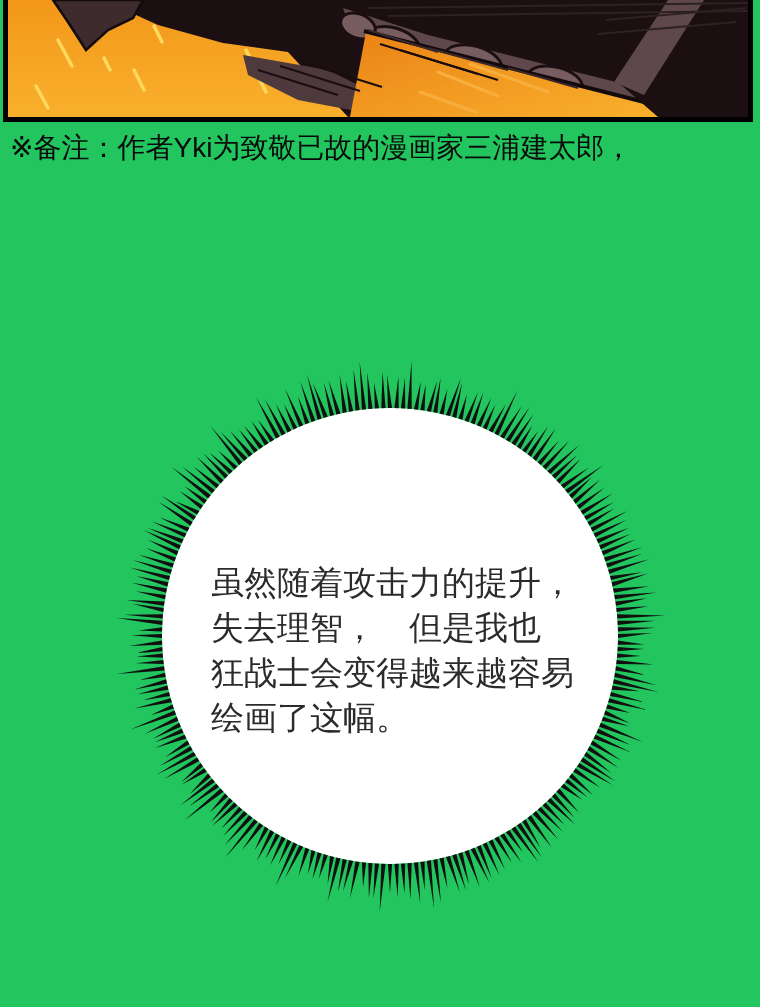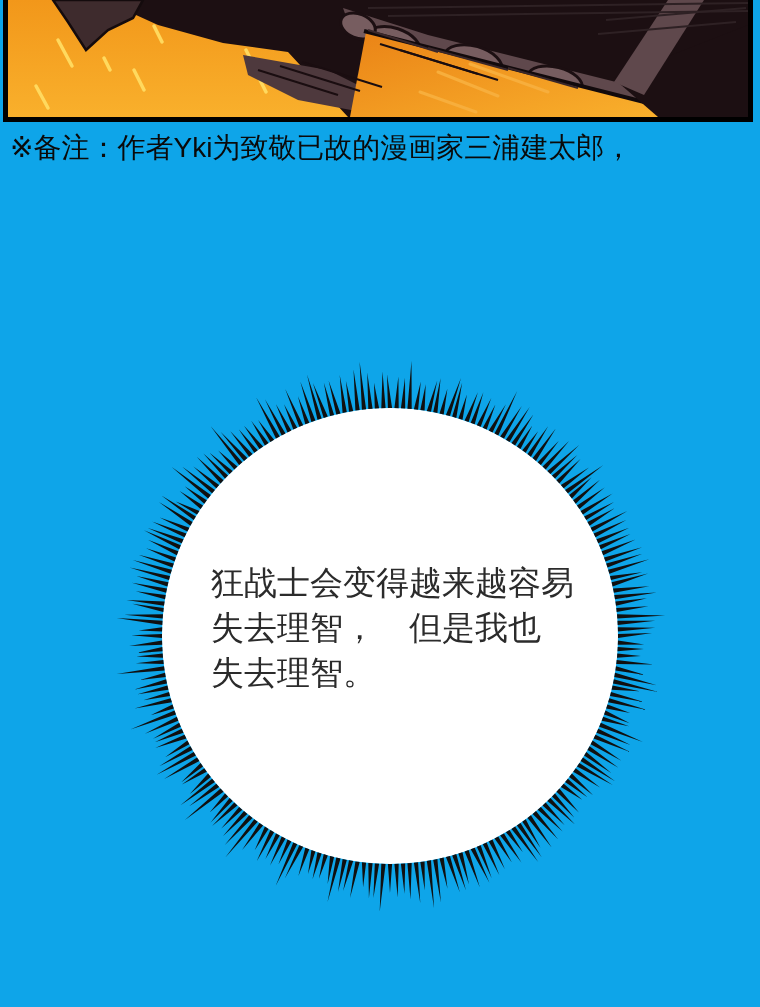--- a/index.html
+++ b/index.html
@@ -1,20 +1,20 @@
 <!DOCTYPE html>
 <html><head>
 <meta charset="utf-8">
 <style>
   html,body{margin:0;padding:0}
   body{
     width:760px;height:1007px;background:#ffffff;
     font-family:"Liberation Sans","DejaVu Sans",sans-serif;
   }
-  .page{position:relative;width:760px;height:1007px;overflow:hidden;background:#0ea5e9}
+  .page{position:relative;width:760px;height:1007px;overflow:hidden;background:#22c55e}
 
   
   .panel{
     position:absolute;left:3px;top:0;width:740px;height:117px;
     border-left:5px solid #000;border-right:5px solid #000;border-bottom:5px solid #000;
     overflow:hidden;background:#f2971a;
   }
   .panel svg{display:block}
 
   
@@ -114,19 +114,20 @@
   <div class="note">
     <div>※备注：作者Yki为致敬已故的漫画家三浦建太郎，</div>
   </div>
 
   <div class="bubble">
     <svg class="bubble-burst" viewBox="-290 -290 580 580" width="580" height="580" xmlns="http://www.w3.org/2000/svg">
       <circle cx="0" cy="0" r="228" fill="#ffffff"></circle>
       <path id="spikes" fill="#101010" d="M228.0 -2.1L262.0 -3.1L228.0 2.1ZM228.0 4.4L254.2 8.5L227.8 8.7ZM227.7 10.9L253.8 12.9L227.5 15.2ZM227.3 17.4L250.8 20.0L227.0 21.7ZM226.7 23.9L263.8 28.6L226.3 28.1ZM226.0 30.3L255.2 38.9L225.4 34.6ZM225.0 36.8L266.7 49.2L224.3 41.0ZM223.9 43.2L268.1 55.9L223.0 47.4ZM222.6 49.5L249.6 55.2L221.6 53.7ZM221.0 55.9L253.8 66.1L220.0 60.0ZM219.4 62.2L257.1 73.9L218.1 66.3ZM217.5 68.4L240.1 76.9L216.2 72.5ZM215.5 74.6L239.8 87.3L214.0 78.6ZM213.2 80.7L239.0 90.2L211.7 84.7ZM210.8 86.8L252.9 106.0L209.2 90.7ZM208.3 92.8L240.5 109.0L206.5 96.7ZM205.5 98.7L240.2 116.0L203.6 102.5ZM202.6 104.5L231.4 124.8L200.6 108.3ZM199.6 110.2L228.4 131.8L197.5 114.0ZM196.3 115.9L221.2 137.0L194.1 119.6ZM193.0 121.5L225.1 145.3L190.6 125.1ZM189.4 126.9L222.7 149.0L187.0 130.5ZM185.7 132.3L210.0 151.5L183.2 135.7ZM181.9 137.5L203.1 159.3L179.2 140.9ZM177.9 142.7L197.4 161.2L175.1 146.0ZM173.7 147.7L192.2 163.7L170.9 150.9ZM169.4 152.6L188.9 176.5L166.5 155.7ZM165.0 157.4L184.4 181.7L162.0 160.4ZM160.4 162.0L185.0 188.6L157.4 165.0ZM155.7 166.5L174.5 188.9L152.6 169.4ZM150.9 170.9L172.6 195.5L147.7 173.7ZM146.0 175.1L168.0 203.3L142.7 177.9ZM140.9 179.2L161.7 211.5L137.5 181.9ZM135.7 183.2L150.4 211.8L132.3 185.7ZM130.5 187.0L151.7 221.3L126.9 189.4ZM125.1 190.6L148.2 226.1L121.5 193.0ZM119.6 194.1L132.7 216.0L115.9 196.3ZM114.0 197.5L131.4 226.6L110.2 199.6ZM108.3 200.6L121.9 226.6L104.5 202.6ZM102.5 203.6L114.9 233.3L98.7 205.5ZM96.7 206.5L109.4 239.3L92.8 208.3ZM90.7 209.2L101.7 242.3L86.8 210.8ZM84.7 211.7L99.4 246.8L80.7 213.2ZM78.6 214.0L89.9 251.5L74.6 215.5ZM72.5 216.2L79.0 248.4L68.4 217.5ZM66.3 218.1L76.0 254.4L62.2 219.4ZM60.0 220.0L69.9 256.5L55.9 221.0ZM53.7 221.6L57.5 252.8L49.5 222.6ZM47.4 223.0L50.9 266.5L43.2 223.9ZM41.0 224.3L44.1 272.5L36.8 225.0ZM34.6 225.4L34.8 254.5L30.3 226.0ZM28.1 226.3L30.3 267.3L23.9 226.7ZM21.7 227.0L20.5 263.4L17.4 227.3ZM15.2 227.5L14.5 257.7L10.9 227.7ZM8.7 227.8L7.7 261.6L4.4 228.0ZM2.1 228.0L-0.0 257.1L-2.1 228.0ZM-4.4 228.0L-10.3 275.8L-8.7 227.8ZM-10.9 227.7L-16.6 262.1L-15.2 227.5ZM-17.4 227.3L-21.1 262.3L-21.7 227.0ZM-23.9 226.7L-26.9 251.3L-28.1 226.3ZM-30.3 226.0L-40.0 261.9L-34.6 225.4ZM-36.8 225.0L-46.9 254.9L-41.0 224.3ZM-43.2 223.9L-52.0 255.8L-47.4 223.0ZM-49.5 222.6L-62.5 266.1L-53.7 221.6ZM-55.9 221.0L-62.4 247.9L-60.0 220.0ZM-62.2 219.4L-71.1 242.7L-66.3 218.1ZM-68.4 217.5L-77.5 243.3L-72.5 216.2ZM-74.6 215.5L-82.0 238.0L-78.6 214.0ZM-80.7 213.2L-91.6 239.9L-84.7 211.7ZM-86.8 210.8L-105.1 242.2L-90.7 209.2ZM-92.8 208.3L-114.4 250.1L-96.7 206.5ZM-98.7 205.5L-111.6 228.5L-102.5 203.6ZM-104.5 202.6L-120.0 229.5L-108.3 200.6ZM-110.2 199.6L-124.6 223.1L-114.0 197.5ZM-115.9 196.3L-133.3 225.3L-119.6 194.1ZM-121.5 193.0L-135.3 214.3L-125.1 190.6ZM-126.9 189.4L-147.9 214.0L-130.5 187.0ZM-132.3 185.7L-164.7 221.5L-135.7 183.2ZM-137.5 181.9L-165.2 209.0L-140.9 179.2ZM-142.7 177.9L-166.9 200.0L-146.0 175.1ZM-147.7 173.7L-168.7 192.4L-150.9 170.9ZM-152.6 169.4L-177.9 190.1L-155.7 166.5ZM-157.4 165.0L-179.4 186.5L-160.4 162.0ZM-162.0 160.4L-180.3 176.6L-165.0 157.4ZM-166.5 155.7L-205.4 184.3L-169.4 152.6ZM-170.9 150.9L-200.8 170.3L-173.7 147.7ZM-175.1 146.0L-209.5 169.2L-177.9 142.7ZM-179.2 140.9L-200.2 158.1L-181.9 137.5ZM-183.2 135.7L-208.1 148.5L-185.7 132.3ZM-187.0 130.5L-208.7 146.2L-189.4 126.9ZM-190.6 125.1L-225.9 142.9L-193.0 121.5ZM-194.1 119.6L-233.4 138.7L-196.3 115.9ZM-197.5 114.0L-230.7 130.2L-199.6 110.2ZM-200.6 108.3L-224.9 121.3L-202.6 104.5ZM-203.6 102.5L-234.8 112.1L-205.5 98.7ZM-206.5 96.7L-235.2 106.3L-208.3 92.8ZM-209.2 90.7L-237.0 102.8L-210.8 86.8ZM-211.7 84.7L-245.1 97.7L-213.2 80.7ZM-214.0 78.6L-259.7 93.4L-215.5 74.6ZM-216.2 72.5L-239.4 79.2L-217.5 68.4ZM-218.1 66.3L-255.6 72.4L-219.4 62.2ZM-220.0 60.0L-246.7 64.2L-221.0 55.9ZM-221.6 53.7L-252.4 58.3L-222.6 49.5ZM-223.0 47.4L-255.6 53.6L-223.9 43.2ZM-224.3 41.0L-250.1 44.0L-225.0 36.8ZM-225.4 34.6L-273.4 38.0L-226.0 30.3ZM-226.3 28.1L-254.2 27.3L-226.7 23.9ZM-227.0 21.7L-253.7 20.6L-227.3 17.4ZM-227.5 15.2L-254.1 17.1L-227.7 10.9ZM-227.8 8.7L-260.8 10.1L-228.0 4.4ZM-228.0 2.1L-258.7 -0.7L-228.0 -2.1ZM-228.0 -4.4L-251.4 -5.5L-227.8 -8.7ZM-227.7 -10.9L-273.3 -18.0L-227.5 -15.2ZM-227.3 -17.4L-265.5 -21.3L-227.0 -21.7ZM-226.7 -23.9L-257.8 -32.2L-226.3 -28.1ZM-226.0 -30.3L-263.5 -35.9L-225.4 -34.6ZM-225.0 -36.8L-254.1 -44.7L-224.3 -41.0ZM-223.9 -43.2L-258.1 -53.2L-223.0 -47.4ZM-222.6 -49.5L-253.6 -60.0L-221.6 -53.7ZM-221.0 -55.9L-260.5 -68.5L-220.0 -60.0ZM-219.4 -62.2L-257.2 -76.1L-218.1 -66.3ZM-217.5 -68.4L-251.4 -81.2L-216.2 -72.5ZM-215.5 -74.6L-243.8 -87.8L-214.0 -78.6ZM-213.2 -80.7L-242.1 -96.2L-211.7 -84.7ZM-210.8 -86.8L-246.1 -105.7L-209.2 -90.7ZM-208.3 -92.8L-242.2 -107.9L-206.5 -96.7ZM-205.5 -98.7L-238.0 -114.4L-203.6 -102.5ZM-202.6 -104.5L-230.3 -118.5L-200.6 -108.3ZM-199.6 -110.2L-231.1 -134.1L-197.5 -114.0ZM-196.3 -115.9L-228.6 -140.5L-194.1 -119.6ZM-193.0 -121.5L-214.3 -134.5L-190.6 -125.1ZM-189.4 -126.9L-210.4 -144.9L-187.0 -130.5ZM-185.7 -132.3L-205.3 -149.8L-183.2 -135.7ZM-181.9 -137.5L-218.3 -168.9L-179.2 -140.9ZM-177.9 -142.7L-207.7 -169.3L-175.1 -146.0ZM-173.7 -147.7L-196.6 -169.6L-170.9 -150.9ZM-169.4 -152.6L-193.3 -179.2L-166.5 -155.7ZM-165.0 -157.4L-186.6 -182.6L-162.0 -160.4ZM-160.4 -162.0L-180.5 -183.3L-157.4 -165.0ZM-155.7 -166.5L-171.8 -185.5L-152.6 -169.4ZM-150.9 -170.9L-179.3 -209.8L-147.7 -173.7ZM-146.0 -175.1L-169.3 -204.1L-142.7 -177.9ZM-140.9 -179.2L-159.7 -204.8L-137.5 -181.9ZM-135.7 -183.2L-151.3 -206.7L-132.3 -185.7ZM-130.5 -187.0L-146.0 -210.2L-126.9 -189.4ZM-125.1 -190.6L-138.8 -215.3L-121.5 -193.0ZM-119.6 -194.1L-131.9 -216.0L-115.9 -196.3ZM-114.0 -197.5L-133.9 -238.7L-110.2 -199.6ZM-108.3 -200.6L-125.1 -236.7L-104.5 -202.6ZM-102.5 -203.6L-114.2 -232.0L-98.7 -205.5ZM-96.7 -206.5L-106.0 -231.8L-92.8 -208.3ZM-90.7 -209.2L-104.8 -247.0L-86.8 -210.8ZM-84.7 -211.7L-92.1 -239.8L-80.7 -213.2ZM-78.6 -214.0L-89.7 -254.6L-74.6 -215.5ZM-72.5 -216.2L-83.0 -261.4L-68.4 -217.5ZM-66.3 -218.1L-77.1 -252.9L-62.2 -219.4ZM-60.0 -220.0L-66.2 -253.5L-55.9 -221.0ZM-53.7 -221.6L-61.4 -255.5L-49.5 -222.6ZM-47.4 -223.0L-50.3 -260.9L-43.2 -223.9ZM-41.0 -224.3L-44.1 -254.9L-36.8 -225.0ZM-34.6 -225.4L-36.5 -266.8L-30.3 -226.0ZM-28.1 -226.3L-30.4 -274.3L-23.9 -226.7ZM-21.7 -227.0L-22.8 -263.4L-17.4 -227.3ZM-15.2 -227.5L-16.0 -253.3L-10.9 -227.7ZM-8.7 -227.8L-7.5 -264.4L-4.4 -228.0ZM-2.1 -228.0L-3.0 -261.7L2.1 -228.0ZM4.4 -228.0L8.4 -259.5L8.7 -227.8ZM10.9 -227.7L15.0 -258.2L15.2 -227.5ZM17.4 -227.3L21.5 -275.2L21.7 -227.0ZM23.9 -226.7L30.8 -254.5L28.1 -226.3ZM30.3 -226.0L35.7 -251.8L34.6 -225.4ZM36.8 -225.0L47.2 -255.3L41.0 -224.3ZM43.2 -223.9L50.6 -257.7L47.4 -223.0ZM49.5 -222.6L57.4 -247.3L53.7 -221.6ZM55.9 -221.0L71.0 -258.0L60.0 -220.0ZM62.2 -219.4L72.2 -253.4L66.3 -218.1ZM68.4 -217.5L76.9 -241.6L72.5 -216.2ZM74.6 -215.5L87.9 -243.7L78.6 -214.0ZM80.7 -213.2L93.4 -243.8L84.7 -211.7ZM86.8 -210.8L101.3 -238.0L90.7 -209.2ZM92.8 -208.3L105.4 -231.6L96.7 -206.5ZM98.7 -205.5L115.9 -231.8L102.5 -203.6ZM104.5 -202.6L127.2 -244.9L108.3 -200.6ZM110.2 -199.6L131.8 -229.9L114.0 -197.5ZM115.9 -196.3L139.7 -229.1L119.6 -194.1ZM121.5 -193.0L143.4 -221.5L125.1 -190.6ZM126.9 -189.4L142.4 -210.4L130.5 -187.0ZM132.3 -185.7L148.1 -204.8L135.7 -183.2ZM137.5 -181.9L158.1 -209.8L140.9 -179.2ZM142.7 -177.9L165.8 -207.5L146.0 -175.1ZM147.7 -173.7L168.9 -195.3L150.9 -170.9ZM152.6 -169.4L179.0 -194.9L155.7 -166.5ZM157.4 -165.0L189.2 -191.0L160.4 -162.0ZM162.0 -160.4L187.3 -181.1L165.0 -157.4ZM166.5 -155.7L190.5 -176.9L169.4 -152.6ZM170.9 -150.9L198.9 -168.4L173.7 -147.7ZM175.1 -146.0L213.1 -170.8L177.9 -142.7ZM179.2 -140.9L201.6 -158.7L181.9 -137.5ZM183.2 -135.7L210.0 -156.3L185.7 -132.3ZM187.0 -130.5L214.7 -148.5L189.4 -126.9ZM190.6 -125.1L222.6 -142.5L193.0 -121.5ZM194.1 -119.6L224.0 -134.1L196.3 -115.9ZM197.5 -114.0L224.5 -127.8L199.6 -110.2ZM200.6 -108.3L237.4 -125.0L202.6 -104.5ZM203.6 -102.5L236.3 -116.0L205.5 -98.7ZM206.5 -96.7L239.2 -108.2L208.3 -92.8ZM209.2 -90.7L240.4 -101.9L210.8 -86.8ZM211.7 -84.7L245.5 -96.4L213.2 -80.7ZM214.0 -78.6L252.2 -88.7L215.5 -74.6ZM216.2 -72.5L252.4 -82.2L217.5 -68.4ZM218.1 -66.3L259.2 -76.7L219.4 -62.2ZM220.0 -60.0L252.2 -63.7L221.0 -55.9ZM221.6 -53.7L258.0 -62.4L222.6 -49.5ZM223.0 -47.4L259.3 -49.8L223.9 -43.2ZM224.3 -41.0L266.6 -43.5L225.0 -36.8ZM225.4 -34.6L257.0 -37.7L226.0 -30.3ZM226.3 -28.1L258.4 -29.8L226.7 -23.9ZM227.0 -21.7L275.2 -20.4L227.3 -17.4ZM227.5 -15.2L265.2 -15.2L227.7 -10.9ZM227.8 -8.7L265.2 -8.2L228.0 -4.4Z"></path>
     </svg>
     <div class="bubble-text">
+      <div>虽然随着攻击力的提升，</div>
+      <div>失去理智，　但是我也</div>
       <div>狂战士会变得越来越容易</div>
-      <div>失去理智，　但是我也</div>
-      <div>失去理智。</div>
+      <div>绘画了这幅。</div>
     </div>
   </div>
 
 </div>
 
 </body></html>

